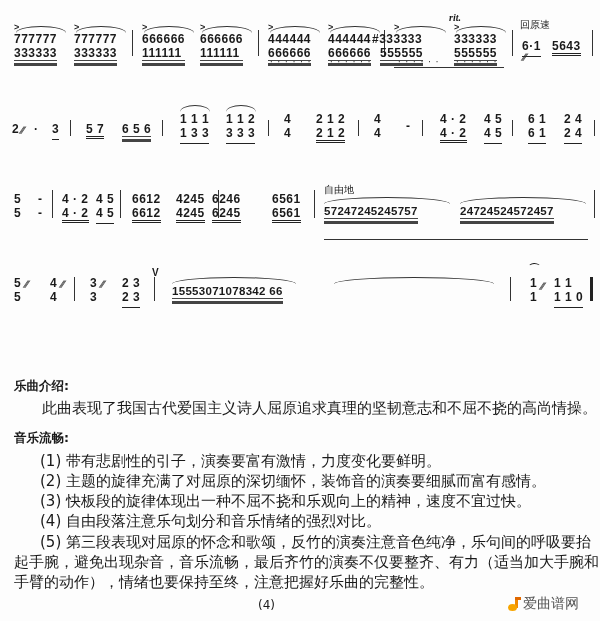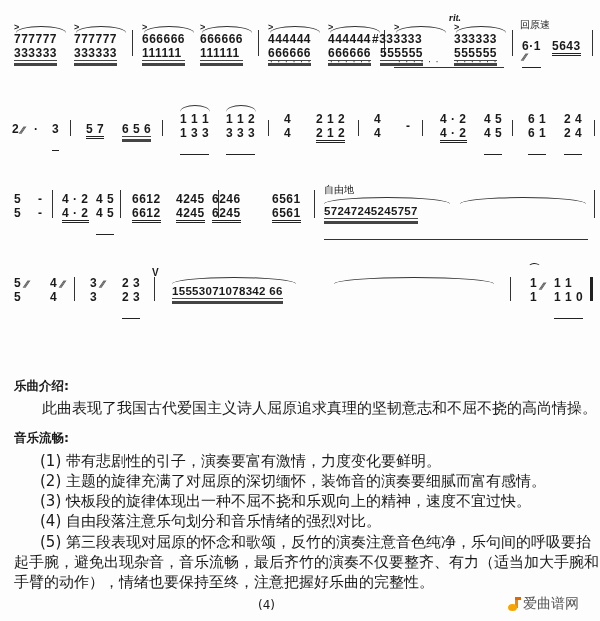--- a/index.html
+++ b/index.html
@@ -3,21 +3,21 @@
   <meta charset="utf-8">
   <style>
     html, body { margin: 0; padding: 0; background: #fdfdfd; }
     body { width: 600px; height: 621px; position: relative; overflow: hidden;
            font-family: "DejaVu Sans", sans-serif; color: #1a1a1a; }
     .row { position: absolute; left: 0; width: 600px; }
     .m { position: absolute; font-family: "Liberation Sans", sans-serif; font-weight: bold;
          font-size: 12px; line-height: 12px; letter-spacing: 0.5px; white-space: nowrap; }
     .m .top, .m .bot { display: block; }
     .m .bot { margin-top: 2px; }
-    .ul1 { border-bottom: 1px solid #222; padding-bottom: 15px; }
+    .ul1 { border-bottom: 1px solid #222; padding-bottom: 4px; }
     .ul2 { border-bottom: 3px double #222; padding-bottom: 1px; }
     .ul3 { border-bottom: 4px double #444; box-shadow: 0 2px 0 #444; padding-bottom: 1px; }
     .bar { position: absolute; width: 1px; background: #333; }
     .bar.thick { width: 3px; background: #222; }
     .acc { position: absolute; font-size: 9px; font-weight: bold; font-family: "Liberation Sans", sans-serif; }
     .slur { position: absolute; border-top: 1px solid #333; border-radius: 50% 50% 0 0 / 100% 100% 0 0; height: 6px; }
     .dots { position: absolute; font-size: 8px; letter-spacing: 5px; line-height: 6px; }
     .hair { position: absolute; height: 0; border-top: 1px solid #333; }
     .label { position: absolute; font-size: 10px; font-family: "DejaVu Sans", sans-serif; }
     .tremolo { position: absolute; font-size: 9px; color: #333; letter-spacing: -2px; transform: skewX(-20deg); }
@@ -209,20 +209,23 @@
     <span class="bot ul2">6561</span>
   </div>
   <div class="bar" style="left:314px;top:15px;height:28px;"></div>
 
   <span class="label" style="left:324px;top:8px;">自由地</span>
   <div class="slur" style="left:324px;top:22px;width:126px;"></div>
   <div class="m" style="left:324px;top:30px;font-size:11.5px;letter-spacing:0.3px;">
     <span class="top ul3">57247245245757</span>
   </div>
   <div class="slur" style="left:460px;top:22px;width:126px;"></div>
+  <div class="m" style="left:460px;top:30px;font-size:11.5px;letter-spacing:0.3px;">
+    <span class="top ul3">24724524572457</span>
+  </div>
   <div class="hair" style="left:324px;top:64px;width:264px;"></div>
   <div class="bar" style="left:594px;top:15px;height:28px;"></div>
 </div>
 
 <div class="row" style="top:255px; height:80px;">
   <div class="m" style="left:14px;top:22px;">
     <span class="top">5</span>
     <span class="bot">5</span>
   </div>
   <span class="tremolo" style="left:24px;top:24px;">///</span>

